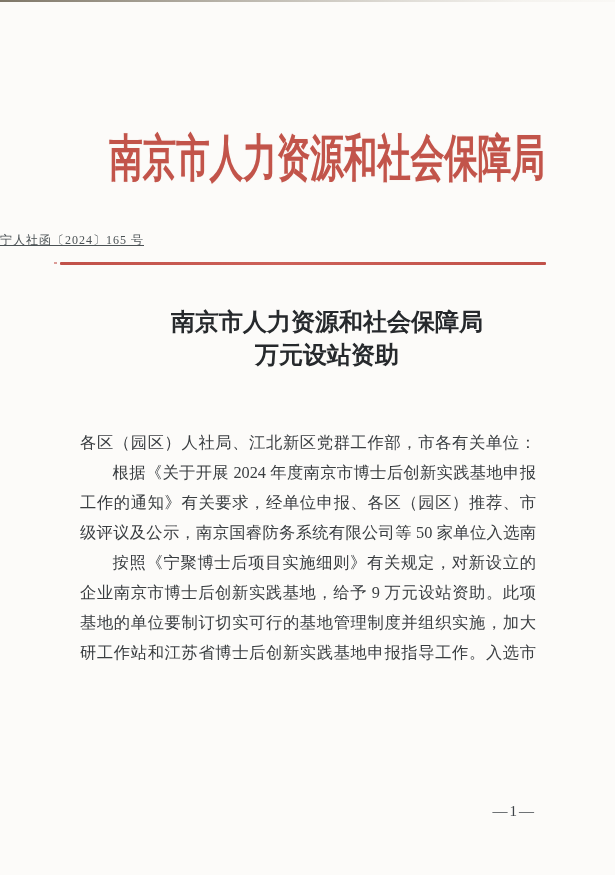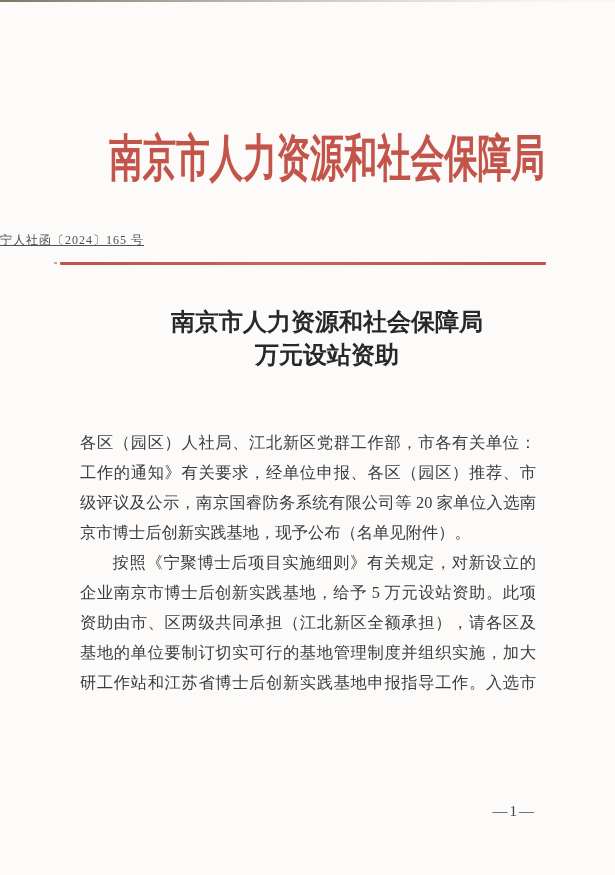--- a/index.html
+++ b/index.html
@@ -134,25 +134,24 @@
 
   <div class="red-rule"></div>
 
   <div class="doc-title">
     <div>南京市人力资源和社会保障局</div>
     <div>万元设站资助</div>
   </div>
 
   <div class="body-text">
     <div class="line">各区（园区）人社局、江北新区党群工作部，市各有关单位：</div>
+    <div class="line indent">根据《关于开展 2024 年度南京市博士后创新实践基地申报</div>
     <div class="line">工作的通知》有关要求，经单位申报、各区（园区）推荐、市</div>
-    <div class="line">级评议及公示，南京国睿防务系统有限公司等 20 家单位入选南</div>
-    <div class="line para-end">京市博士后创新实践基地，现予公布（名单见附件）。</div>
+    <div class="line">级评议及公示，南京国睿防务系统有限公司等 50 家单位入选南</div>
     <div class="line indent">按照《宁聚博士后项目实施细则》有关规定，对新设立的</div>
-    <div class="line">企业南京市博士后创新实践基地，给予 5 万元设站资助。此项</div>
-    <div class="line">资助由市、区两级共同承担（江北新区全额承担），请各区及</div>
+    <div class="line">企业南京市博士后创新实践基地，给予 9 万元设站资助。此项</div>
     <div class="line">基地的单位要制订切实可行的基地管理制度并组织实施，加大</div>
     <div class="line">研工作站和江苏省博士后创新实践基地申报指导工作。入选市</div>
   </div>
 
   <div class="page-number">—1—</div>
 
 </div>
 
 </body></html>

